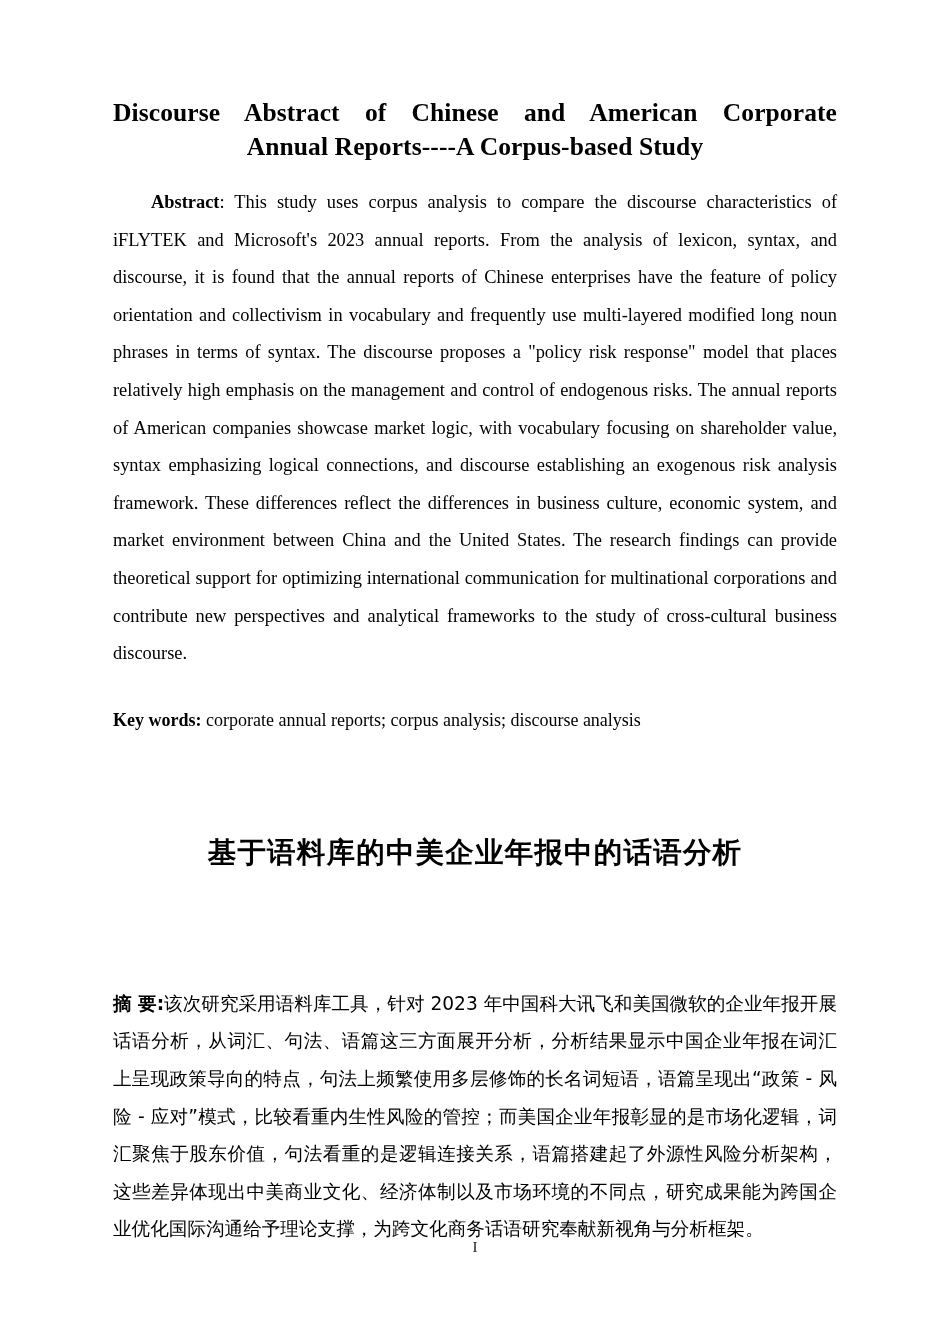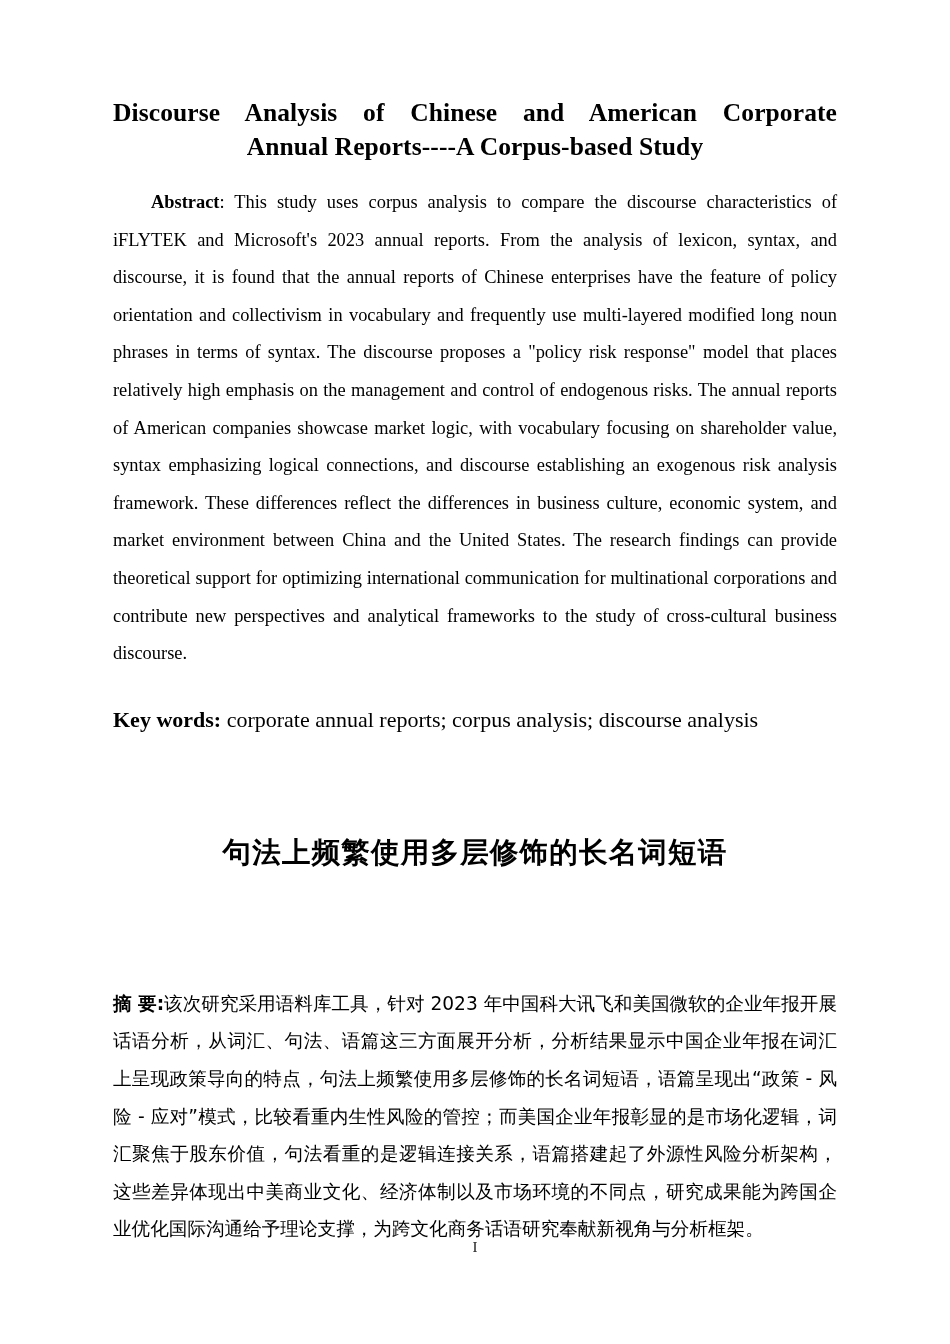--- a/index.html
+++ b/index.html
@@ -65,21 +65,21 @@
     text-justify: inter-word;
   }
   .en-abstract .lbl {
     font-weight: bold;
     margin-left: 38px;
   }
 
   
   .keywords {
     margin-top: 30px;
-    font-size: 22px;
+    font-size: 18px;
     line-height: 34px;
     text-align: left;
   }
   .keywords .lbl {
     font-weight: bold;
   }
 
   
   .cn-title {
     margin-top: 96px;
@@ -118,29 +118,29 @@
   }
 </style>
 </head>
 <body>
 
 <div class="page">
 
   <div class="content">
 
     <h1 class="en-title">
-      <span class="line1">Discourse Analysis of Chinese and American Corporate</span>
+      <span class="line1">Discourse Abstract of Chinese and American Corporate</span>
       <span class="line2">Annual Reports----A Corpus-based Study</span>
     </h1>
 
     <p class="en-abstract"><span class="lbl">Abstract</span><span>: </span><span>This study uses corpus analysis to compare the discourse characteristics of iFLYTEK and Microsoft's 2023 annual reports. From the analysis of lexicon, syntax, and discourse, it is found that the annual reports of Chinese enterprises have the feature of policy orientation and collectivism in vocabulary and frequently use multi-layered modified long noun phrases in terms of syntax. The discourse proposes a "policy risk response" model that places relatively high emphasis on the management and control of endogenous risks. The annual reports of American companies showcase market logic, with vocabulary focusing on shareholder value, syntax emphasizing logical connections, and discourse establishing an exogenous risk analysis framework. These differences reflect the differences in business culture, economic system, and market environment between China and the United States. The research findings can provide theoretical support for optimizing international communication for multinational corporations and contribute new perspectives and analytical frameworks to the study of cross-cultural business discourse.</span></p>
 
     <p class="keywords"><span class="lbl">Key words:</span><span> corporate annual reports; corpus analysis; discourse analysis</span></p>
 
-    <h2 class="cn-title">句法上频繁使用多层修饰的长名词短语</h2>
+    <h2 class="cn-title">基于语料库的中美企业年报中的话语分析</h2>
 
     <p class="cn-abstract"><span class="lbl">摘 要:</span><span>该次研究采用语料库工具，针对 2023 年中国科大讯飞和美国微软的企业年报开展话语分析，从词汇、句法、语篇这三方面展开分析，分析结果显示中国企业年报在词汇上呈现政策导向的特点，句法上频繁使用多层修饰的长名词短语，语篇呈现出“政策 - 风险 - 应对”模式，比较看重内生性风险的管控；而美国企业年报彰显的是市场化逻辑，词汇聚焦于股东价值，句法看重的是逻辑连接关系，语篇搭建起了外源性风险分析架构，这些差异体现出中美商业文化、经济体制以及市场环境的不同点，研究成果能为跨国企业优化国际沟通给予理论支撑，为跨文化商务话语研究奉献新视角与分析框架。</span></p>
 
   </div>
 
   <div class="page-number">I</div>
 
 </div>
 
 </body></html>

